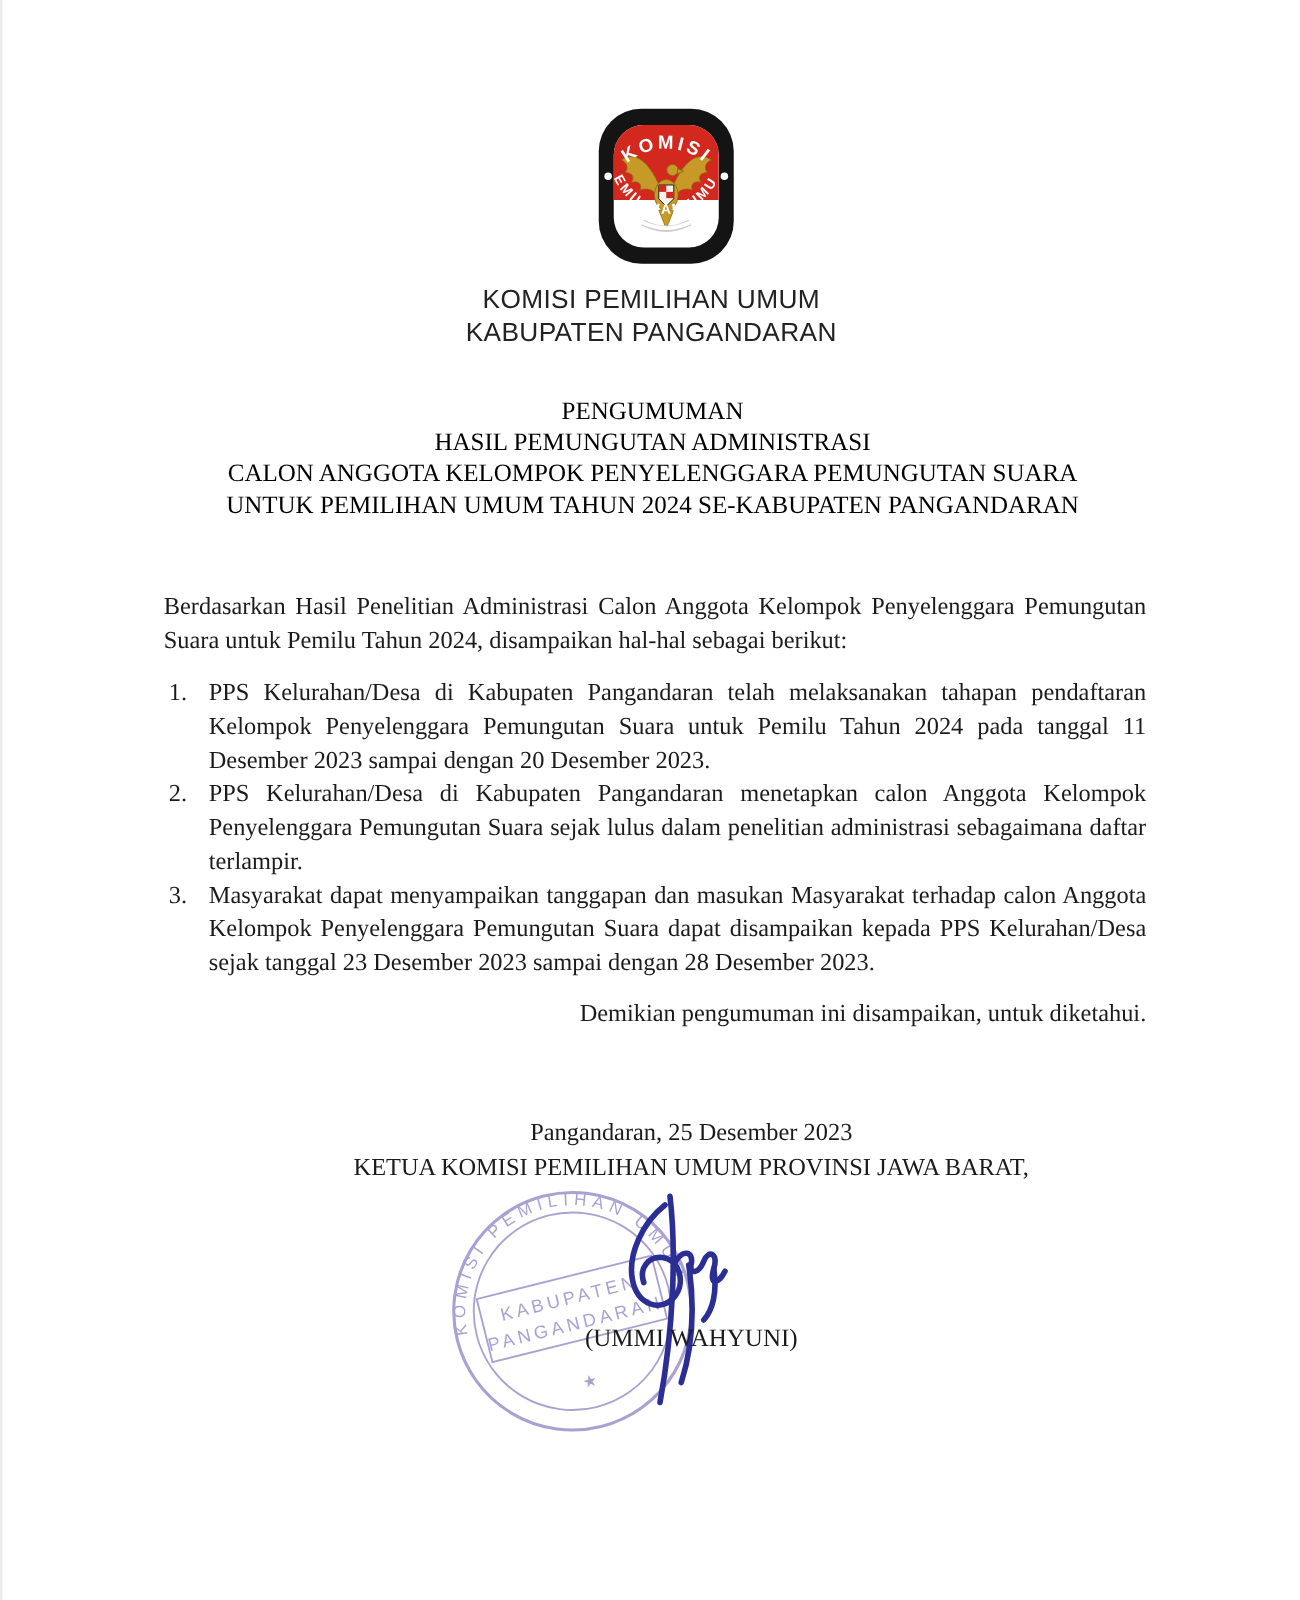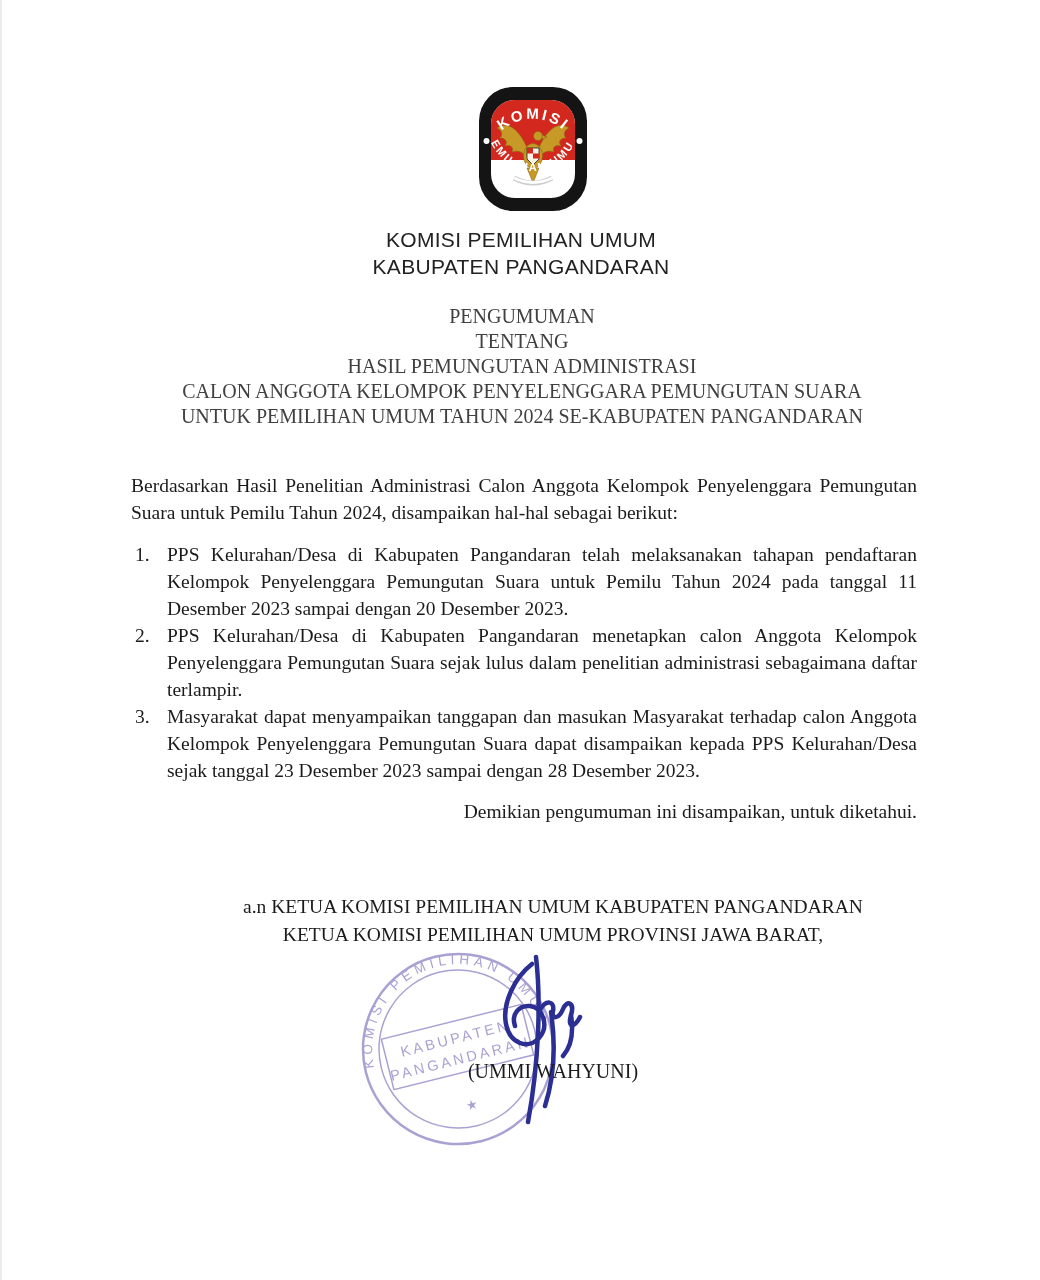--- a/index.html
+++ b/index.html
@@ -19,22 +19,22 @@
   
   .letterhead{
     position:absolute;top:226px;left:0;width:100%;
     text-align:center;
     font-family:"Liberation Sans", sans-serif;
     font-size:21px;line-height:27px;letter-spacing:.3px;
     color:#222;
   }
   
   .title-block{
-    position:absolute;top:304px;left:60px;width:920px;
-    text-align:center;font-size:20px;line-height:25px;color:#404040;
+    position:absolute;top:317px;left:60px;width:920px;
+    text-align:center;font-size:20px;line-height:25px;color:#000000;
   }
   
   .content{position:absolute;top:472px;left:127px;width:788px;font-size:19.5px;line-height:27px;}
   .intro{margin:0 0 15px 2px;text-align:justify;}
   .list-item{position:relative;padding-left:38px;text-align:justify;}
   .list-item .num{position:absolute;left:6px;top:0;}
   .closing{margin:14px 0 0 0;text-align:right;}
   
   .sig-block{
     position:absolute;top:893px;left:157px;width:788px;
@@ -92,21 +92,20 @@
     </svg>
   </div>
 
   <div class="letterhead">
     <div>KOMISI PEMILIHAN UMUM</div>
     <div>KABUPATEN PANGANDARAN</div>
   </div>
 
   <div class="title-block">
     <div>PENGUMUMAN</div>
-    <div>TENTANG</div>
     <div>HASIL PEMUNGUTAN ADMINISTRASI</div>
     <div>CALON ANGGOTA KELOMPOK PENYELENGGARA PEMUNGUTAN SUARA</div>
     <div>UNTUK PEMILIHAN UMUM TAHUN 2024 SE-KABUPATEN PANGANDARAN</div>
   </div>
 
   <div class="content">
     <p class="intro">Berdasarkan Hasil Penelitian Administrasi Calon Anggota Kelompok Penyelenggara Pemungutan Suara untuk Pemilu Tahun 2024, disampaikan hal-hal sebagai berikut:</p>
 
     <div class="list">
       <div class="list-item">
@@ -120,21 +119,21 @@
       <div class="list-item">
         <span class="num">3.</span>
         <div>Masyarakat dapat menyampaikan tanggapan dan masukan Masyarakat terhadap calon Anggota Kelompok Penyelenggara Pemungutan Suara dapat disampaikan kepada PPS Kelurahan/Desa sejak tanggal 23 Desember 2023 sampai dengan 28 Desember 2023.</div>
       </div>
     </div>
 
     <p class="closing">Demikian pengumuman ini disampaikan, untuk diketahui.</p>
   </div>
 
   <div class="sig-block">
-    <div>a.n KETUA KOMISI PEMILIHAN UMUM KABUPATEN PANGANDARAN</div>
+    <div>Pangandaran, 25 Desember 2023</div>
     <div>KETUA KOMISI PEMILIHAN UMUM PROVINSI JAWA BARAT,</div>
   </div>
 
   <svg class="stamp" viewBox="-108 -103 216 206">
     <defs>
       <path id="stampRing" d="M -81,30 A 86,86 0 1 1 81,30" fill="none"></path>
     </defs>
     <g transform="rotate(-14)" stroke="#968ac8" fill="none">
       <circle cx="0" cy="0" r="95" stroke-width="2.5"></circle>
       <circle cx="0" cy="0" r="79" stroke-width="1.5"></circle>

